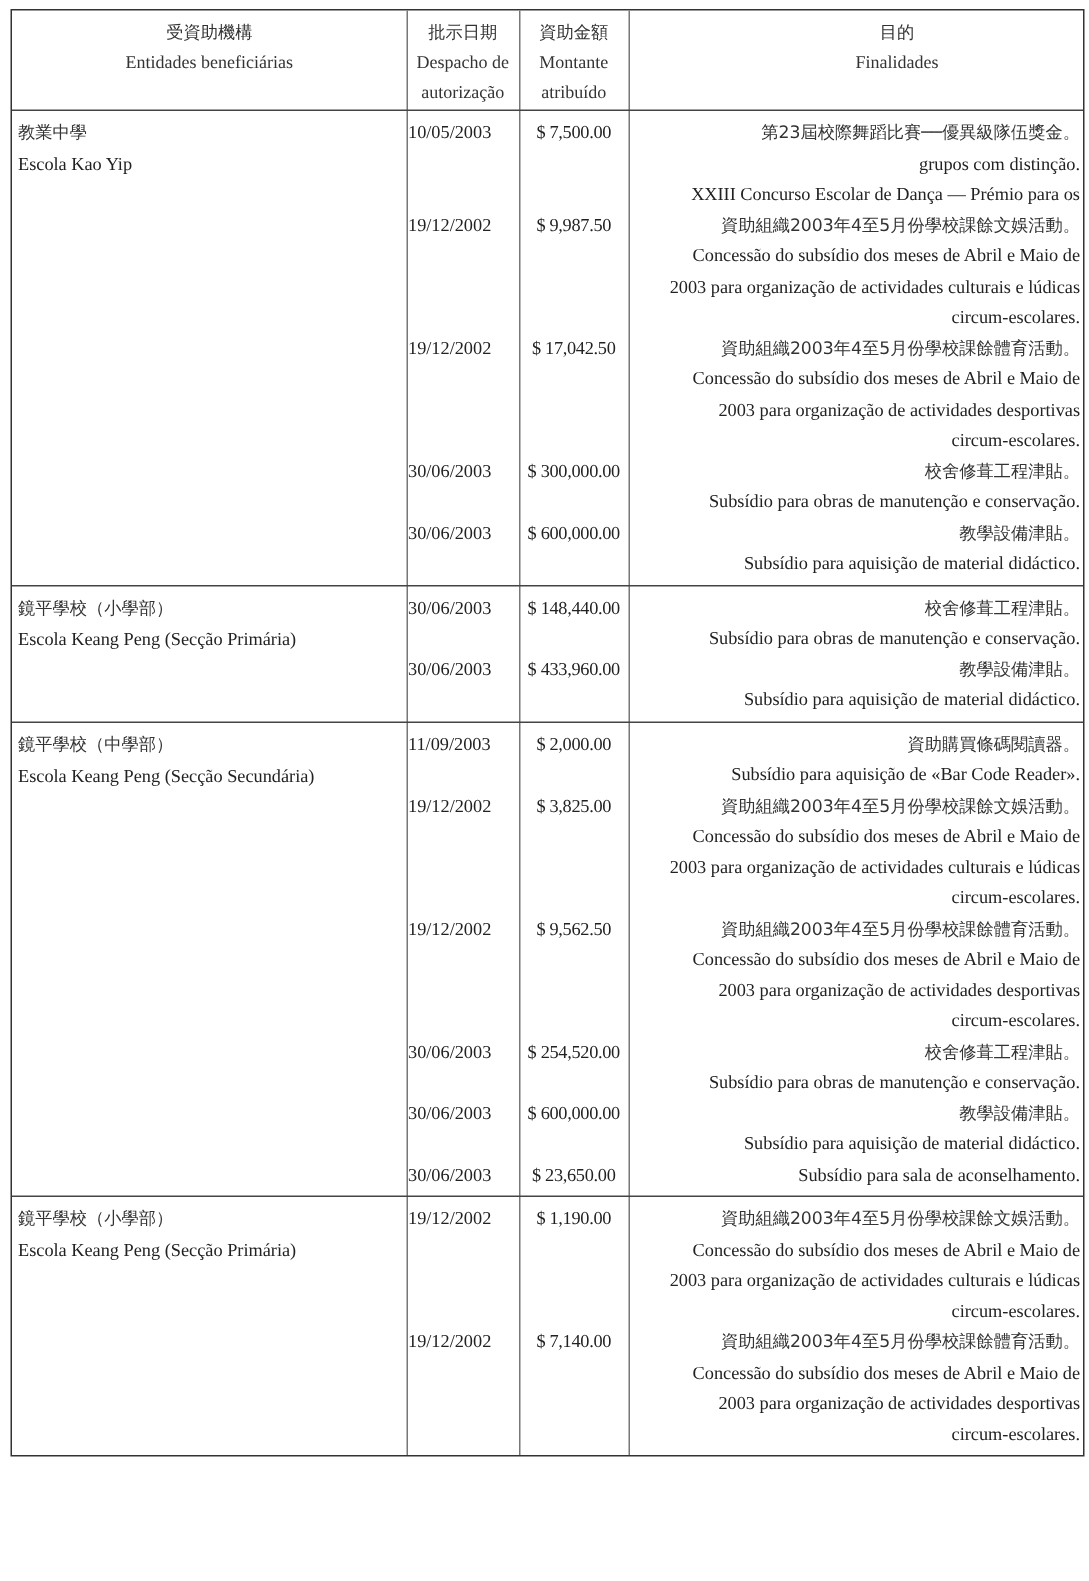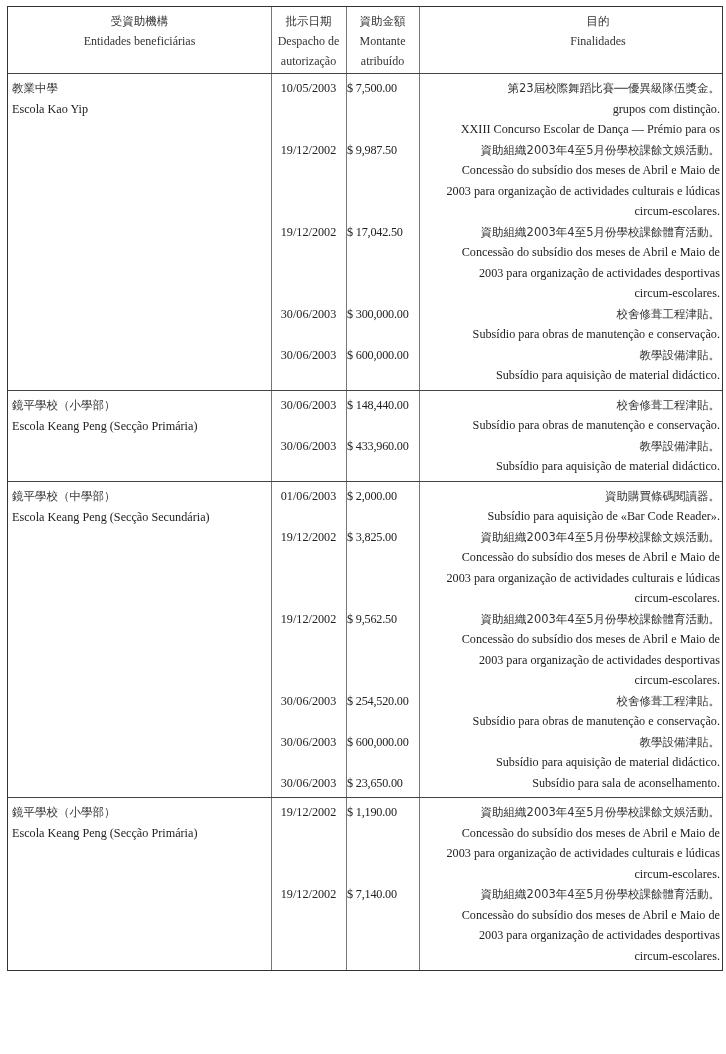--- a/index.html
+++ b/index.html
@@ -6,22 +6,22 @@
   body { width:726px; height:1054px; position:relative; overflow:hidden;
          font-family:"Liberation Serif","DejaVu Serif",serif; color:#222; font-size:12.2px; }
   .tbl { position:absolute; left:7px; top:6px; width:716px; border:1.5px solid #333; box-sizing:border-box; }
   .vline { position:absolute; top:0; bottom:0; width:0; border-left:1px solid #777; }
   .hdr { position:relative; height:66px; border-bottom:1.5px solid #444; }
   .hcell { position:absolute; top:4px; text-align:center; line-height:20px; font-size:12px; color:#333; }
   .group { position:relative; border-bottom:1.5px solid #444; }
   .group:last-child { border-bottom:none; }
   .entity { position:absolute; left:4px; top:4px; line-height:21px; }
   .entry { position:relative; }
-  .date { position:absolute; left:264px; width:73px; text-align:center; line-height:20.5px; }
-  .amt { position:absolute; left:339px; width:71px; text-align:left; line-height:20.5px; white-space:nowrap; letter-spacing:-0.2px; }
+  .date { position:absolute; left:264px; width:73px; text-align:left; line-height:20.5px; }
+  .amt { position:absolute; left:339px; width:71px; text-align:center; line-height:20.5px; white-space:nowrap; letter-spacing:-0.2px; }
   .purpose { margin-left:416px; width:296px; padding-left:0; line-height:20.5px;text-align:right; }
   .purpose div { white-space:nowrap; }
   .zh { font-family:"DejaVu Sans",sans-serif; font-size:11.5px; color:#333; }
 </style>
 </head>
 <body>
 
 <div class="tbl">
   <div class="vline" style="left:263px"></div>
   <div class="vline" style="left:338px"></div>
@@ -121,21 +121,21 @@
             <div>Subsídio para aquisição de material didáctico.</div>
           </div>
         </div>
       </div>
       <div class="group" style="padding-top: 4px; padding-bottom: 4px;">
         <div class="entity">
           <div class="zh">鏡平學校（中學部）</div>
           <div>Escola Keang Peng (Secção Secundária)</div>
         </div>
         <div class="entry">
-          <div class="date">01/06/2003</div>
+          <div class="date">11/09/2003</div>
           <div class="amt">$ 2,000.00</div>
           <div class="purpose">
             <div class="zh">資助購買條碼閱讀器。</div>
             <div>Subsídio para aquisição de «Bar Code Reader».</div>
           </div>
         </div>
         <div class="entry">
           <div class="date">19/12/2002</div>
           <div class="amt">$ 3,825.00</div>
           <div class="purpose">

